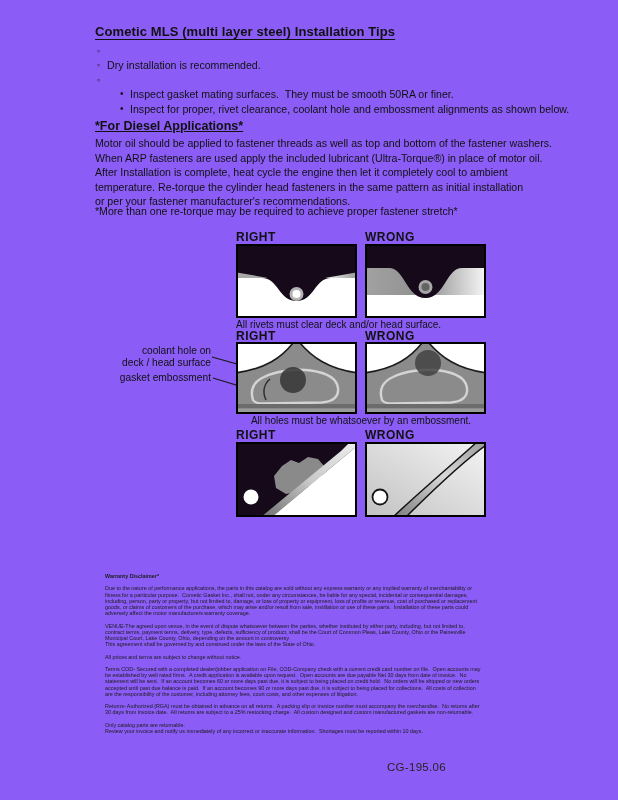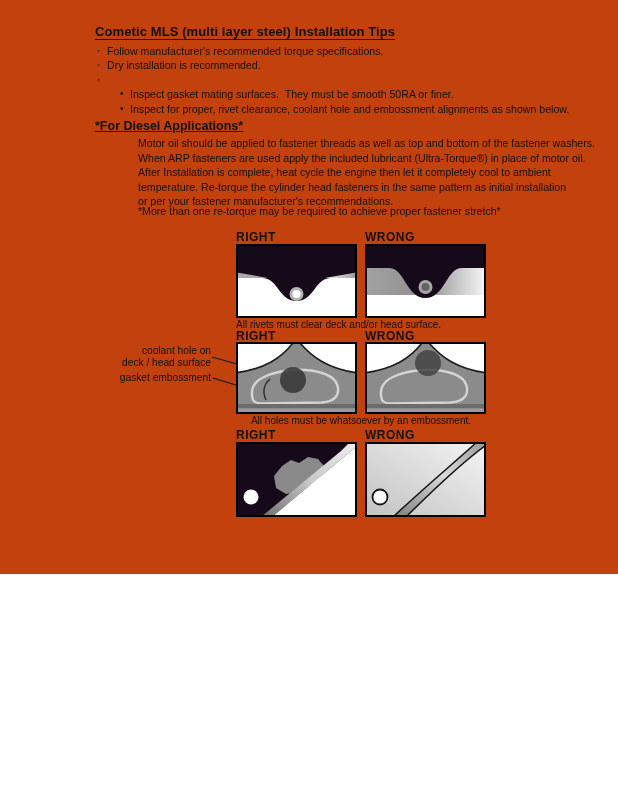--- a/index.html
+++ b/index.html
@@ -1,28 +1,28 @@
 <!DOCTYPE html>
 <html><head>
 <meta charset="utf-8">
 <style>
   html,body{margin:0;padding:0;background:#ffffff;}
-  #page{position:relative;width:618px;height:574px;background:#c2410c;overflow:hidden;
+  #page{position:relative;width:618px;height:800px;background:#8b5cf6;overflow:hidden;
         font-family:"Liberation Sans","DejaVu Sans",sans-serif;color:#111;}
   .abs{position:absolute;}
   #doc-title{left:95px;top:24px;font-size:13px;font-weight:bold;
              text-decoration:underline;text-underline-offset:3px;letter-spacing:.1px;}
   #tips-list{left:97px;top:44px;width:480px;font-size:10.6px;line-height:14.4px;}
   .bullet-line{display:flex;}
   .bullet-marker{width:10px;flex:0 0 10px;font-size:9px;line-height:14.4px;}
   .sub{margin-left:23px;}
   .sub .bullet-marker{font-size:10px;}
   .btext{white-space:pre-wrap;}
   #diesel-heading{left:95px;top:119px;font-size:12.5px;font-weight:bold;text-decoration:underline;}
-  .para{left:95px;width:475px;font-size:10.6px;line-height:14.6px;white-space:pre-wrap;margin-left:43px;}
+  .para{left:95px;width:475px;font-size:10.6px;line-height:14.6px;white-space:pre-wrap;}
   #diesel-p1{top:136px;}
   #diesel-p2{top:165px;}
   #diesel-p3{top:204px;}
   .rw-label{width:121px;font-size:12px;font-weight:600;letter-spacing:.5px;}
   .dbox{width:121px;}
   .caption{font-size:10px;line-height:12.5px;white-space:pre-wrap;}
   .ann-label{left:95px;width:116px;text-align:right;font-size:10.2px;line-height:11.6px;white-space:pre-wrap;}
   #legal{left:105px;top:573px;width:420px;font-size:5.4px;line-height:6.25px;color:#1c1c1c;}
   #legal-heading{font-weight:bold;margin-bottom:6px;}
   .lpara{white-space:pre-wrap;margin-bottom:6px;}
@@ -31,21 +31,20 @@
 </head>
 <body>
 
 <div id="page">
 
   <div class="abs" id="doc-title">Cometic MLS (multi layer steel) Installation Tips</div>
 
   <div class="abs" id="tips-list">
     <div class="bullet-line">
       <span class="bullet-marker">◦</span>
-      <span class="btext">Follow manufacturer's recommended torque specifications.</span>
     </div>
     <div class="bullet-line">
       <span class="bullet-marker">◦</span>
       <span class="btext">Dry installation is recommended.</span>
     </div>
     <div class="bullet-line">
       <span class="bullet-marker">◦</span>
     </div>
     <div class="bullet-line sub">
       <span class="bullet-marker">•</span>

